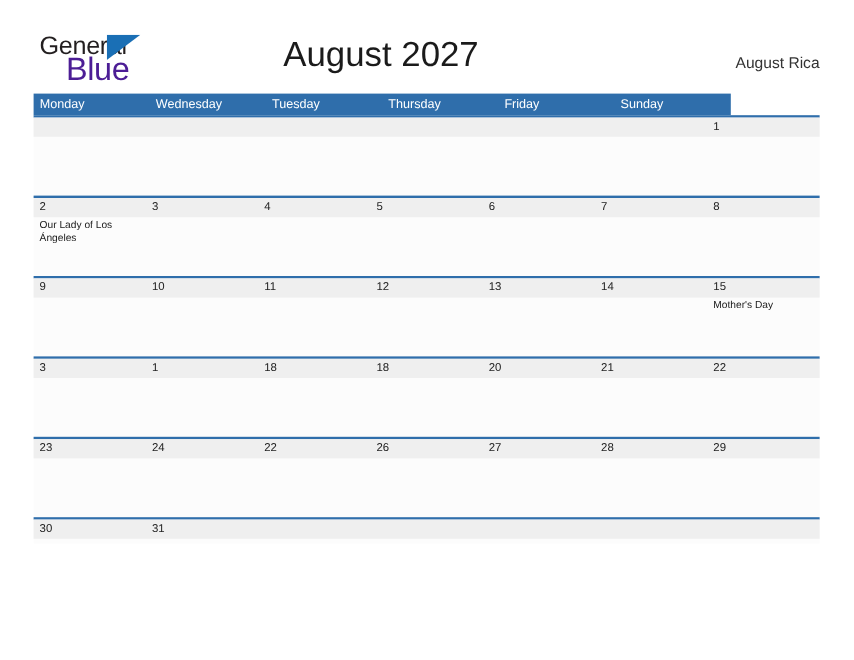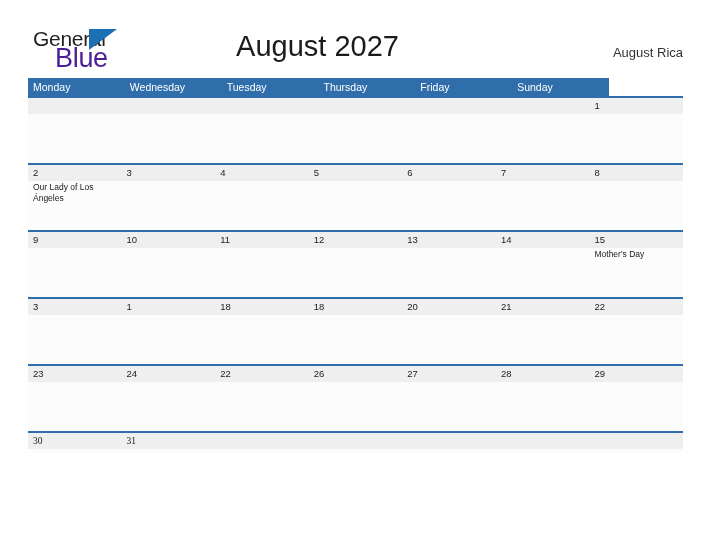--- a/index.html
+++ b/index.html
@@ -113,21 +113,20 @@
     box-sizing: border-box;
     position: relative;
     background: #fcfcfc;
   }
   .week-row:first-of-type {
     border-top: none;
   }
   .week-row.last {
     height: 22px;
     border-bottom: none;
-    font-family: Liberation Serif, serif;
   }
 
   .numband {
     display: flex;
     width: 655px;
     height: 16px;
     background: #efefef;
   }
   .daycells {
     display: flex;

